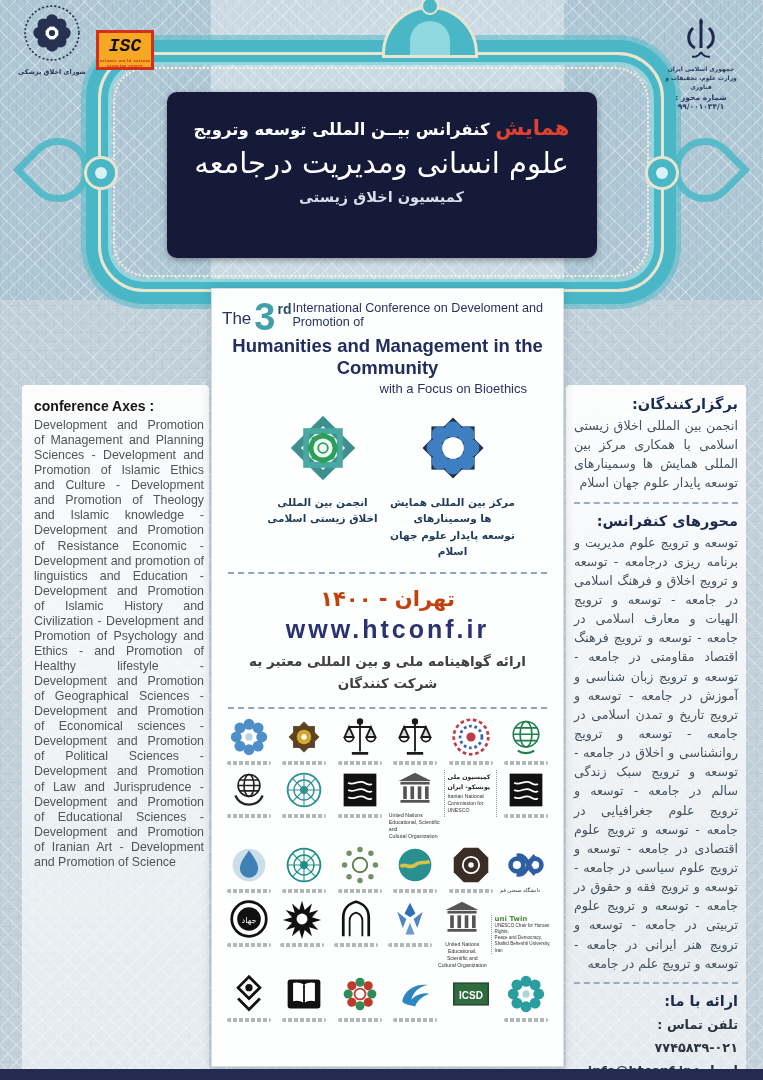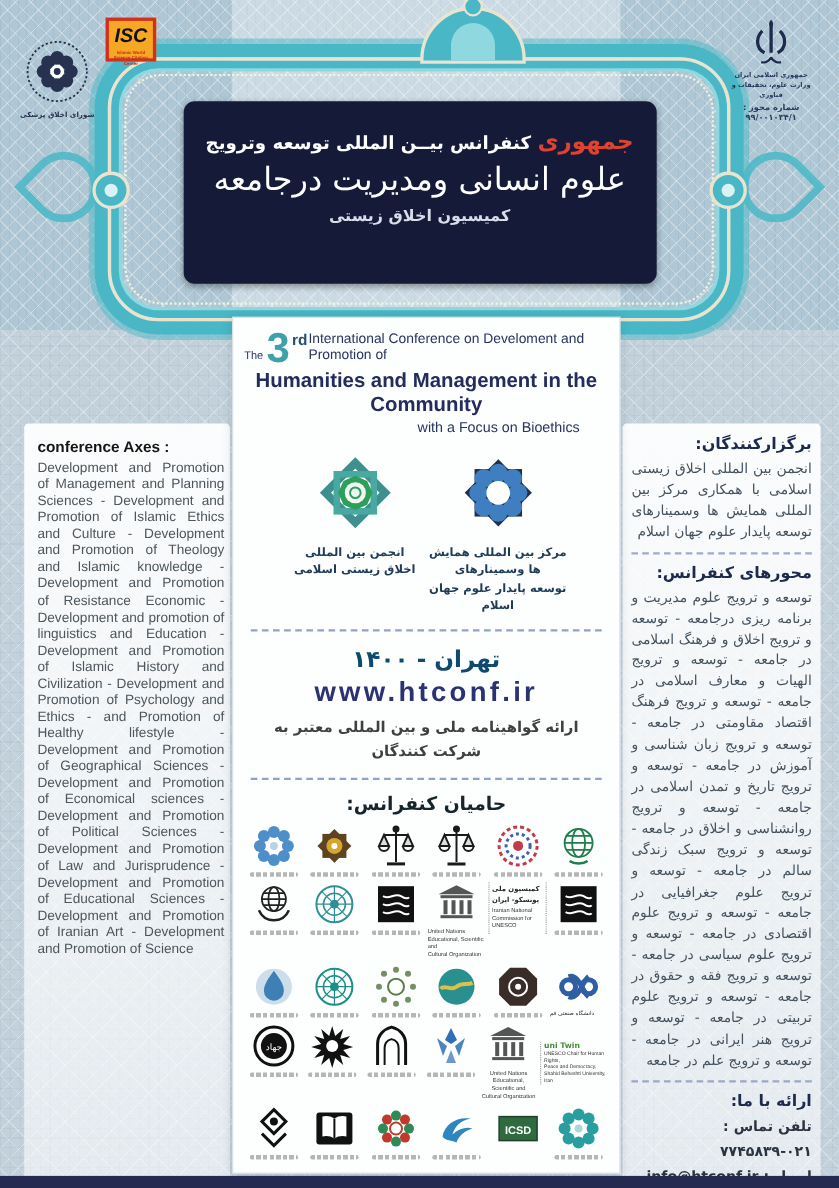--- a/index.html
+++ b/index.html
@@ -35,24 +35,24 @@
   .pais { position:absolute; width:64px; height:64px; border:7px solid rgba(73,183,198,.85); border-radius:50% 50% 50% 0; }
 
   .banner { position:absolute; left:50%; transform:translateX(-50%); top:92px; width:430px; height:166px;
     background:#141a38; border-radius:10px; text-align:center; direction:rtl; color:#fff; padding-top:24px;
     box-shadow:0 2px 6px rgba(0,0,0,.35); }
   .banner .l1 { font-size:16.5px; font-weight:bold; letter-spacing:.5px; }
   .banner .l1 .accent { color:#dd4330; font-size:21px; }
   .banner .l2 { font-size:29px; font-weight:normal; margin-top:6px; }
   .banner .l3 { font-size:14.5px; color:#d9dde9; margin-top:9px; font-weight:bold; }
 
-  .tl-logo { position:absolute; left:16px; top:36px; width:72px; text-align:center; }
+  .tl-logo { position:absolute; left:16px; top:4px; width:72px; text-align:center; }
   .tl-logo .cap { font-size:6.5px; color:#26324f; font-weight:bold; margin-top:2px; }
-  .isc { position:absolute; left:96px; top:16px; width:46px; height:40px; background:#f6a723; border:3px solid #d2301c;
-    text-align:center; color:#111; font-weight:bold; font-style:italic; font-size:18px; line-height:26px; font-family:Liberation Sans, sans-serif; }
+  .isc { position:absolute; left:96px; top:30px; width:58px; height:40px; background:#f6a723; border:3px solid #d2301c;
+    text-align:center; color:#111; font-weight:bold; font-style:italic; font-size:18px; line-height:26px; font-family:Liberation Mono, monospace; }
   .isc .sub { display:block; font-style:normal; font-weight:bold; font-size:4px; color:#c42c1a; line-height:5px; }
   .tr-logo { position:absolute; right:16px; top:16px; width:92px; text-align:center; direction:rtl; }
   .tr-logo .gov { font-size:6px; color:#2a3a5e; line-height:1.5; font-weight:bold; }
   .tr-logo .lic { font-size:7.5px; color:#2a3a5e; font-weight:bold; margin-top:2px; }
 
   
   .panel { position:absolute; background:linear-gradient(180deg, rgba(255,255,255,.95) 0%, rgba(255,255,255,.55) 100%); border-radius:4px; }
   .panel.left { left:22px; top:385px; width:187px; height:692px; }
   .panel.right { left:566px; top:385px; width:180px; height:692px; }
 
@@ -64,33 +64,33 @@
   .fa-col h3 { font-size:14.5px; color:#1c2b4d; margin-bottom:4px; }
   .fa-col .body { font-size:12.6px; color:#44525e; line-height:1.52; text-align:justify; }
   .dash-h { border-top:2px dashed #7e93bb; margin:9px 0; opacity:.75; }
   .contact-line { font-size:12.8px; font-weight:bold; color:#2a3440; line-height:1.8; }
 
   
   .card { position:absolute; left:211px; top:288px; width:353px; height:779px; background:#fdfefe;
     border:1px solid #d7dee3; box-shadow:0 0 10px rgba(40,60,80,.18); padding:0 10px; }
   .tblock { margin-top:12px; color:#28335f; font-family:"Liberation Sans",sans-serif; }
   .t1 { display:flex; justify-content:center; align-items:flex-end; gap:3px; }
-  .t1 .the { font-size:10px; padding-bottom:3px; }
+  .t1 .the { font-size:17px; padding-bottom:3px; }
   .t1 .big3 { font-size:38px; line-height:30px; font-weight:bold; color:#3fa0a8; position:relative; padding-right:14px; }
   .t1 .big3 sup { position:absolute; right:-2px; top:-8px; font-size:14px; color:#28506b; font-weight:bold; }
   .t1 .rest { font-size:12.6px; padding-bottom:3px; }
   .t2 { text-align:center; font-size:18.5px; font-weight:bold; color:#232c5c; margin-top:3px; }
   .t3 { text-align:right; font-size:13px; padding-right:26px; margin-top:2px; color:#28335f; }
 
   .orgs { display:flex; justify-content:center; margin-top:16px; }
   .org { text-align:center; width:130px; }
   .org .cap { font-size:10.5px; font-weight:bold; color:#1f3b57; line-height:1.55; margin-top:6px; white-space:pre-line; }
 
   .dash { border-top:2px dashed #8fa3c8; margin:13px 6px 0; }
-  .city { text-align:center; font-size:21px; font-weight:bold; color:#0c4a6e; margin-top:13px; direction:rtl; }
+  .city { text-align:center; font-size:21px; font-weight:bold; color:#c2410c; margin-top:13px; direction:rtl; }
   .site { text-align:center; font-size:25px; font-weight:bold; color:#2b3272; letter-spacing:3px; margin-top:4px; font-family:"Liberation Sans",sans-serif; }
   .cert { text-align:center; font-size:13.5px; font-weight:bold; color:#404040; margin-top:7px; line-height:1.6; direction:rtl; white-space:pre-line; }
   .sp-head { text-align:center; font-size:17px; font-weight:bold; color:#16242c; margin-top:12px; direction:rtl; }
 
   .grid { margin-top:8px; }
   .grow { display:flex; justify-content:space-between; align-items:flex-start; margin-bottom:5px; }
   .cell { width:53px; text-align:left; }
   .cell.wide { width:116px; display:flex; align-items:center; gap:3px; text-align:center; }
   .cell .ic { width:40px; height:40px; margin:0 auto; }
   .cell .ic svg { width:100%; height:100%; }
@@ -117,21 +117,21 @@
 
   <div class="frame"></div>
   <div class="crest" style="left:50%;">
       <div class="crest-inner"></div>
     </div>
   <div class="med" style="left:84px; top:156px;"></div>
   <div class="med" style="right:84px; top:156px;"></div>
 
   <div class="banner">
     <div class="l1">
-      <span class="accent">جمهوری</span>
+      <span class="accent">همایش</span>
       <span>کنفرانس بیــن المللی توسعه وترویج</span>
     </div>
     <div class="l2">علوم انسانی ومدیریت درجامعه</div>
     <div class="l3">کمیسیون اخلاق زیستی</div>
   </div>
 
   <div class="tl-logo">
     <svg viewBox="0 0 56 56" width="58" height="58">
       <circle cx="28" cy="28" r="26" fill="none" stroke="#26324f" stroke-width="1.6" stroke-dasharray="2 2"></circle>
       <g fill="#26324f">
@@ -240,21 +240,20 @@
 
   <div class="dash"></div>
 
   <div class="city">تهران - ۱۴۰۰</div>
   <div class="site">www.htconf.ir</div>
   <div class="cert" style="white-space: pre-line;">ارائه گواهینامه ملی و بین المللی معتبر به
 شرکت کنندگان</div>
 
   <div class="dash"></div>
 
-  <div class="sp-head">حامیان کنفرانس:</div>
   <div class="grid" id="sponsor-grid">
       <div class="grow">
         <div class="cell">
           <div class="ic"><svg viewBox="0 0 44 44">
               <g fill="#4f8fc9">
                 <circle cx="22" cy="8" r="6"></circle>
                 <circle cx="22" cy="36" r="6"></circle>
                 <circle cx="8" cy="22" r="6"></circle>
                 <circle cx="36" cy="22" r="6"></circle>
                 <circle cx="12" cy="12" r="6"></circle>

